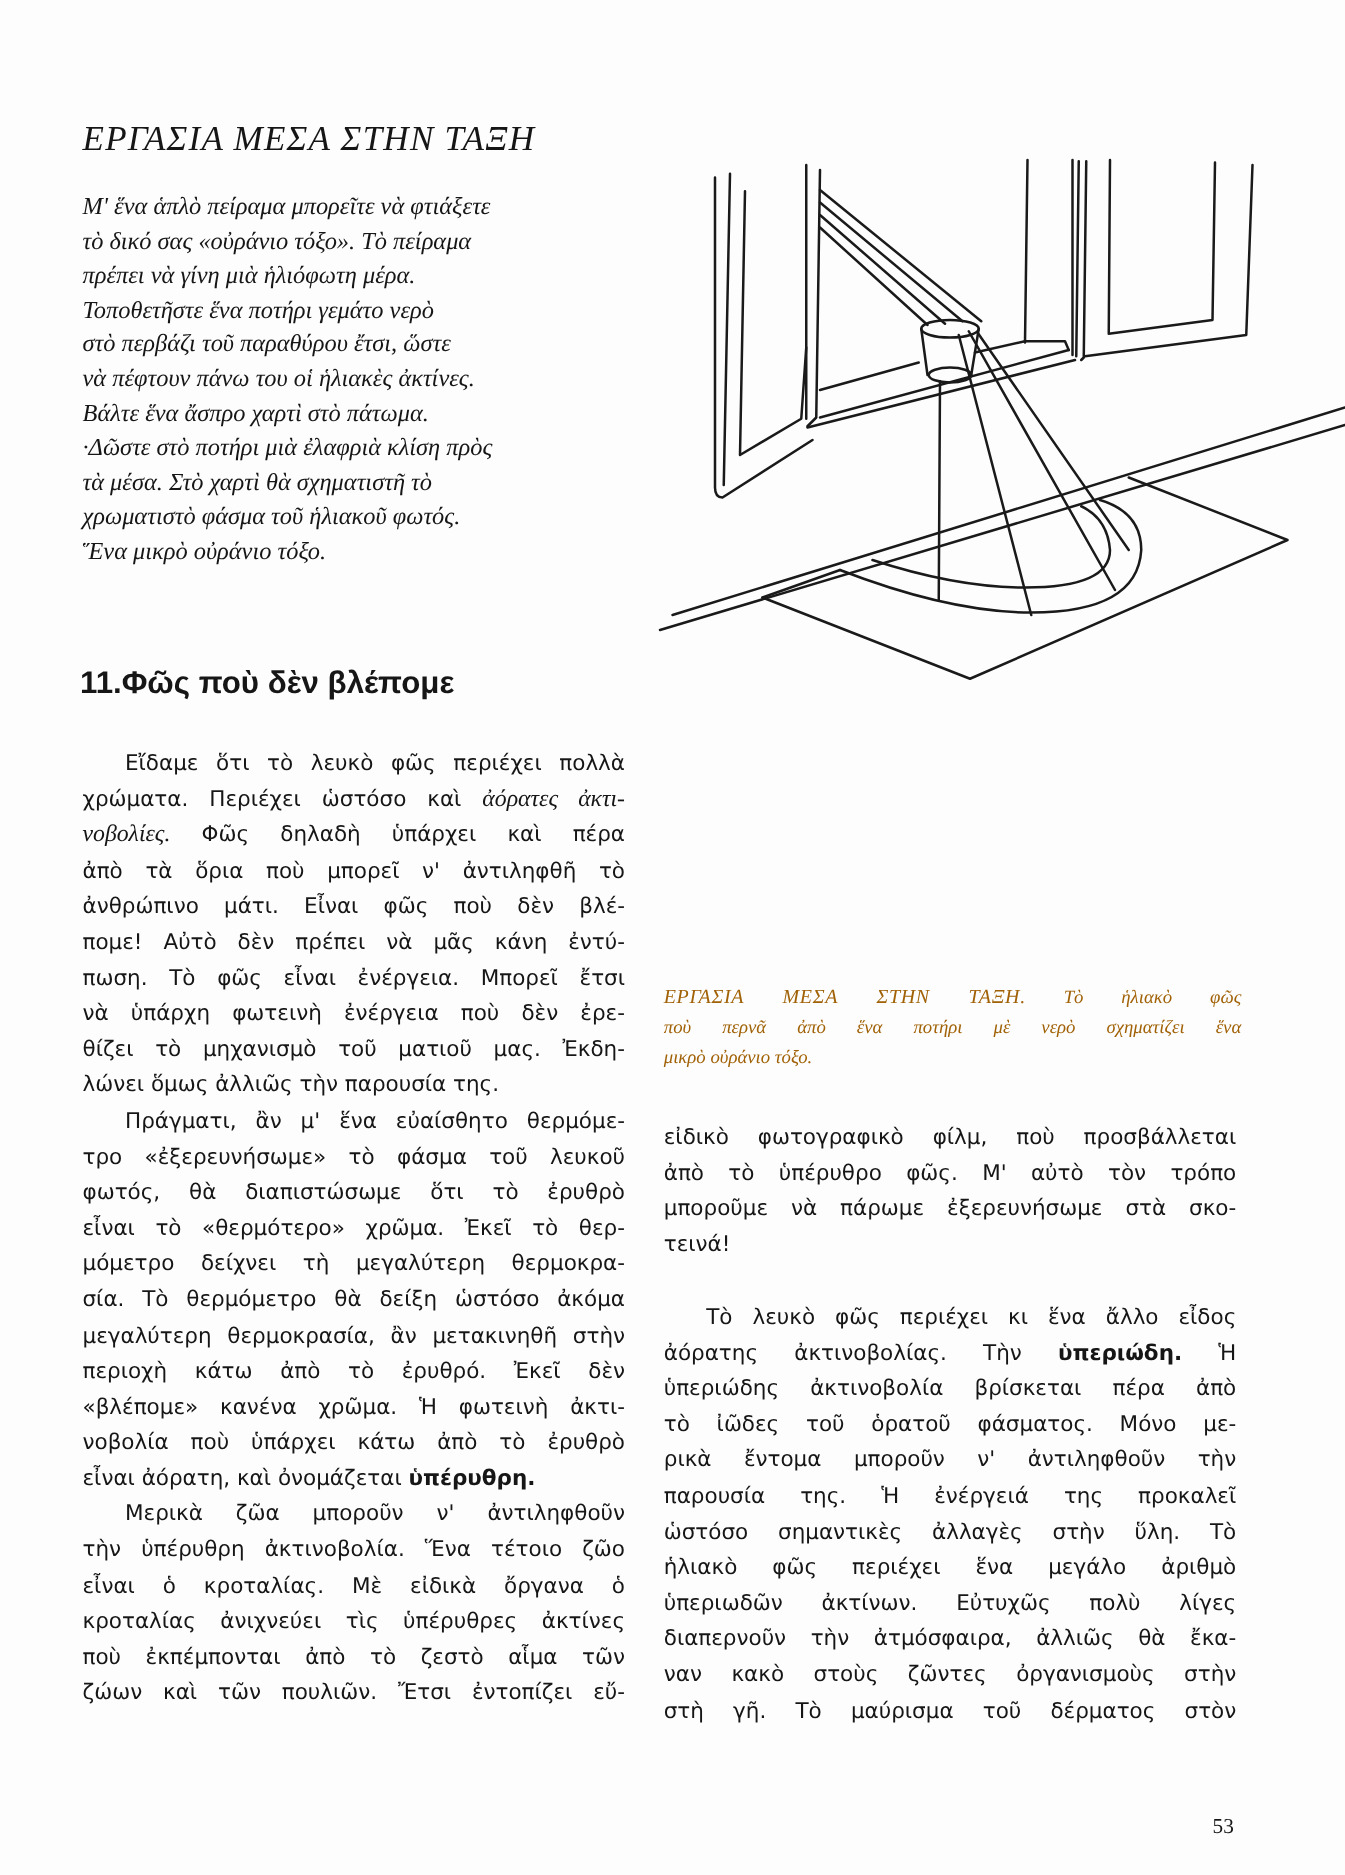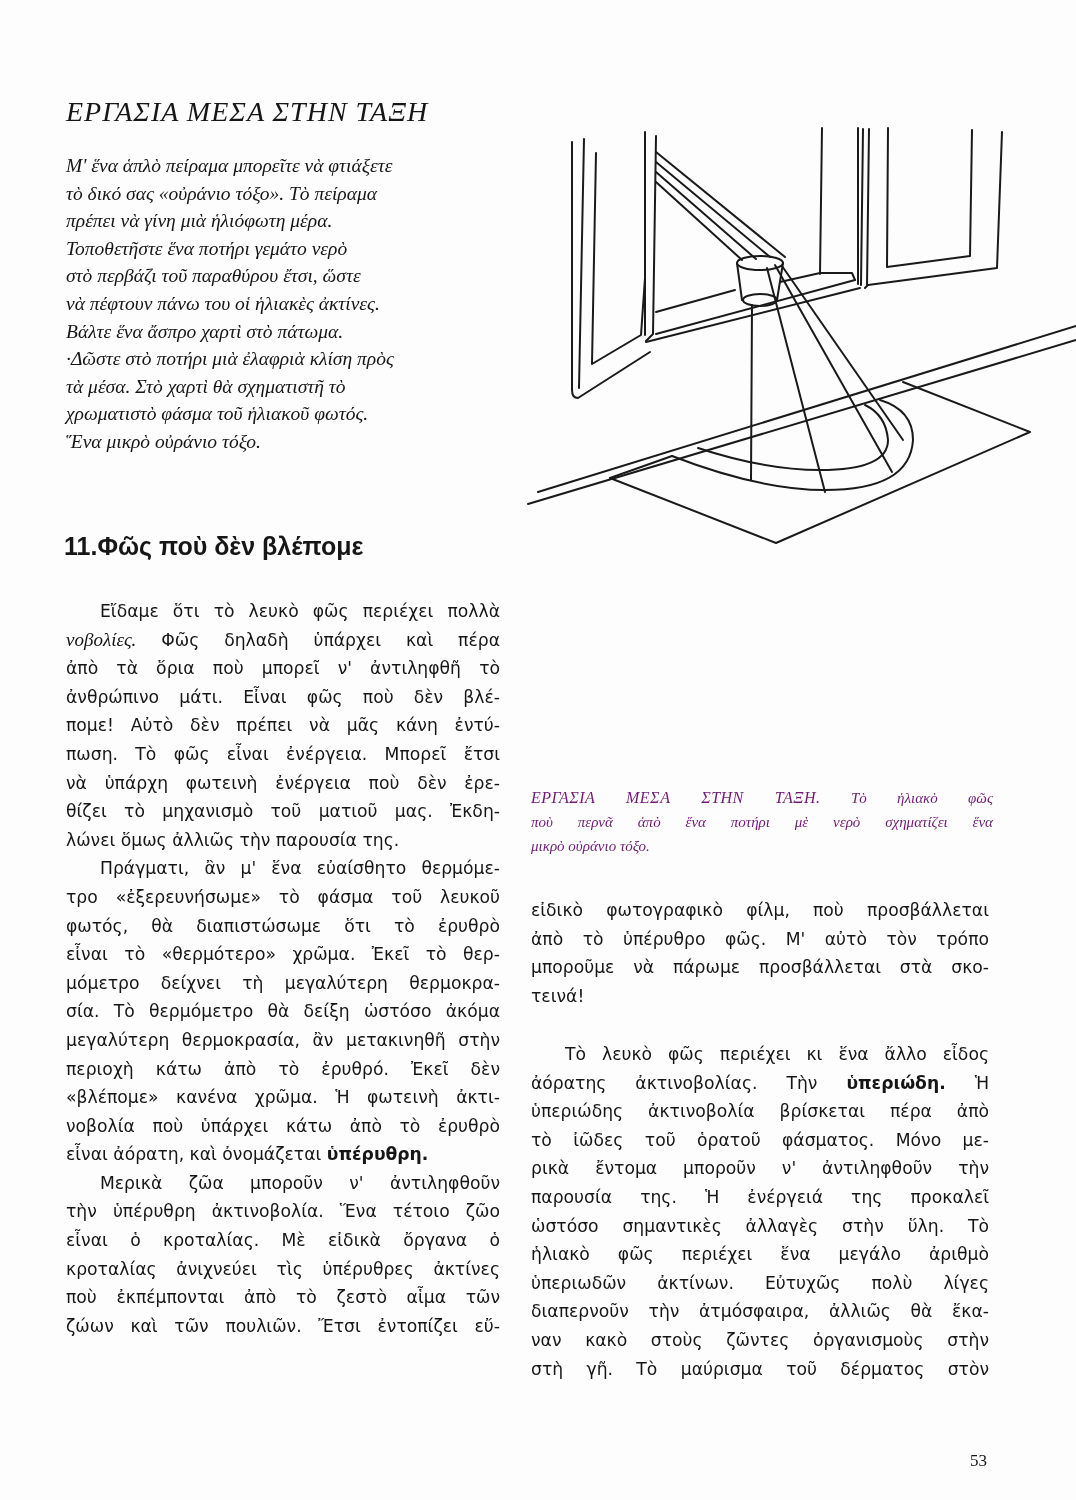--- a/index.html
+++ b/index.html
@@ -14,21 +14,21 @@
 
   .col { position: absolute; font-family: "DejaVu Sans", sans-serif; font-size: 17.2px; line-height: 28.6px; }
   .col .ln { display: block; white-space: nowrap; text-align: justify; text-align-last: justify; }
   .col .ln.last { text-align-last: left; }
   .col .ln.indent { padding-left: 34px; }
   #col-left { left: 66px; top: 597px; width: 434px; }
   #col-right-top { left: 531px; top: 896px; width: 458px; }
   #col-right-bottom { left: 531px; top: 1040px; width: 458px; }
 
   #figure { position: absolute; left: 520px; top: 60px; width: 556px; height: 700px; }
-  #caption { position: absolute; left: 531px; top: 786px; width: 462px; font-family: "Liberation Serif", serif; font-style: italic; font-size: 15px; line-height: 24px; color: #701a75; }
+  #caption { position: absolute; left: 531px; top: 786px; width: 462px; font-family: "Liberation Serif", serif; font-style: italic; font-size: 15px; line-height: 24px; color: #a16207; }
   #caption .ln { display: block; white-space: nowrap; text-align: justify; text-align-last: justify; }
   #caption .ln.last { text-align-last: left; }
   #caption .cap-title { font-size: 16px; letter-spacing: 0.5px; }
 
   #page-number { position: absolute; left: 970px; top: 1427px; font-family: "Liberation Serif", serif; font-size: 17px; margin-top: 24px; }
   b, .bold { font-weight: bold; }
   .it { font-family: "Liberation Serif", serif; font-style: italic; font-size: 19px; }
 </style>
 </head>
 <body>
@@ -47,20 +47,21 @@
   <span class="ln">χρωματιστὸ φάσμα τοῦ ἡλιακοῦ φωτός.</span>
   <span class="ln">Ἕνα μικρὸ οὐράνιο τόξο.</span>
 </div>
 
 <div id="section-heading">
   <span class="num">11.</span><span>Φῶς ποὺ δὲν βλέπομε</span>
 </div>
 
 <div id="col-left" class="col">
   <span class="ln indent">Εἴδαμε ὅτι τὸ λευκὸ φῶς περιέχει πολλὰ</span>
+  <span class="ln"><span>χρώματα. Περιέχει ὡστόσο καὶ </span><span class="it">ἀόρατες ἀκτι-</span></span>
   <span class="ln"><span class="it">νοβολίες.</span><span> Φῶς δηλαδὴ ὑπάρχει καὶ πέρα</span></span>
   <span class="ln">ἀπὸ τὰ ὅρια ποὺ μπορεῖ ν' ἀντιληφθῆ τὸ</span>
   <span class="ln">ἀνθρώπινο μάτι. Εἶναι φῶς ποὺ δὲν βλέ-</span>
   <span class="ln">πομε! Αὐτὸ δὲν πρέπει νὰ μᾶς κάνη ἐντύ-</span>
   <span class="ln">πωση. Τὸ φῶς εἶναι ἐνέργεια. Μπορεῖ ἔτσι</span>
   <span class="ln">νὰ ὑπάρχη φωτεινὴ ἐνέργεια ποὺ δὲν ἐρε-</span>
   <span class="ln">θίζει τὸ μηχανισμὸ τοῦ ματιοῦ μας. Ἐκδη-</span>
   <span class="ln last">λώνει ὅμως ἀλλιῶς τὴν παρουσία της.</span>
 
   <span class="ln indent">Πράγματι, ἂν μ' ἕνα εὐαίσθητο θερμόμε-</span>
@@ -149,21 +150,21 @@
 
 <div id="caption">
   <span class="ln"><span class="cap-title">ΕΡΓΑΣΙΑ ΜΕΣΑ ΣΤΗΝ ΤΑΞΗ.</span><span> Τὸ ἡλιακὸ φῶς</span></span>
   <span class="ln">ποὺ περνᾶ ἀπὸ ἕνα ποτήρι μὲ νερὸ σχηματίζει ἕνα</span>
   <span class="ln last">μικρὸ οὐράνιο τόξο.</span>
 </div>
 
 <div id="col-right-top" class="col">
   <span class="ln">εἰδικὸ φωτογραφικὸ φίλμ, ποὺ προσβάλλεται</span>
   <span class="ln">ἀπὸ τὸ ὑπέρυθρο φῶς. Μ' αὐτὸ τὸν τρόπο</span>
-  <span class="ln">μποροῦμε νὰ πάρωμε προσβάλλεται στὰ σκο-</span>
+  <span class="ln">μποροῦμε νὰ πάρωμε ἐξερευνήσωμε στὰ σκο-</span>
   <span class="ln last">τεινά!</span>
 </div>
 <div id="col-right-bottom" class="col">
   <span class="ln indent">Τὸ λευκὸ φῶς περιέχει κι ἕνα ἄλλο εἶδος</span>
   <span class="ln"><span>ἀόρατης ἀκτινοβολίας. Τὴν </span><b>ὑπεριώδη.</b><span> Ἡ</span></span>
   <span class="ln">ὑπεριώδης ἀκτινοβολία βρίσκεται πέρα ἀπὸ</span>
   <span class="ln">τὸ ἰῶδες τοῦ ὁρατοῦ φάσματος. Μόνο με-</span>
   <span class="ln">ρικὰ ἔντομα μποροῦν ν' ἀντιληφθοῦν τὴν</span>
   <span class="ln">παρουσία της. Ἡ ἐνέργειά της προκαλεῖ</span>
   <span class="ln">ὡστόσο σημαντικὲς ἀλλαγὲς στὴν ὕλη. Τὸ</span>

